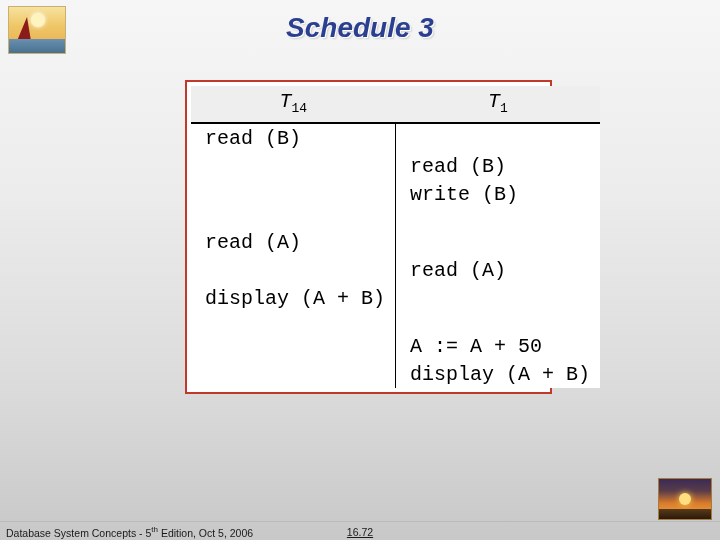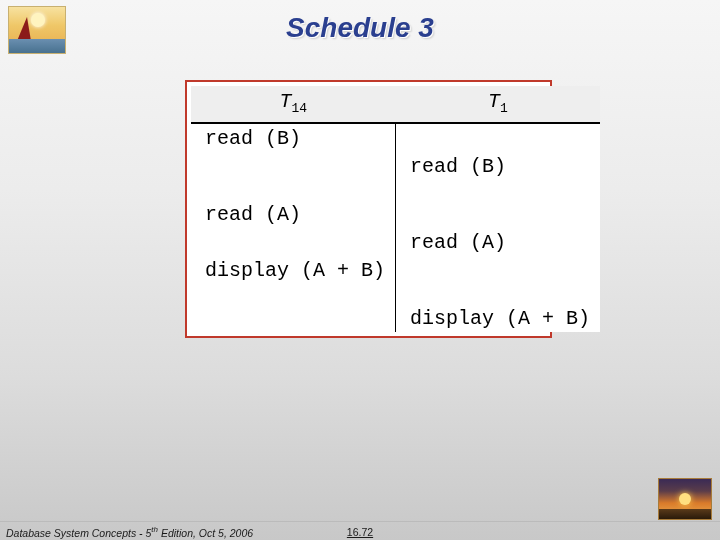--- a/index.html
+++ b/index.html
@@ -129,21 +129,21 @@
   }
   .footer {
     position: absolute;
     left: 0; right: 0; bottom: 2px;
     height: 16px;
     font-size: 10.5px;
     color: #1a1a1a;
     font-family: Arial, sans-serif;
   }
   .footer .left {
-    position: absolute; left: 6px; bottom: 0; font-style: italic;
+    position: absolute; left: 6px; bottom: 0;
   }
   .footer .left sup { font-size: 8px; }
   .footer .center {
     position: absolute; left: 0; right: 0; bottom: 0;
     text-align: center;
     text-decoration: underline;
   }
   .footer .right {
     position: absolute; right: 6px; bottom: 0;
   }
@@ -182,39 +182,47 @@
       </thead>
       <tbody>
           <tr>
             <td>read (B)</td>
             <td></td>
           </tr>
           <tr>
             <td></td>
             <td>read (B)</td>
           </tr>
+          <tr>
+            <td></td>
+            <td>write (B)</td>
+          </tr>
           <tr class="spacer">
             <td></td>
             <td></td>
           </tr>
           <tr>
             <td>read (A)</td>
             <td></td>
           </tr>
           <tr>
             <td></td>
             <td>read (A)</td>
           </tr>
           <tr>
             <td>display (A + B)</td>
             <td></td>
           </tr>
           <tr class="spacer">
             <td></td>
             <td></td>
+          </tr>
+          <tr>
+            <td></td>
+            <td>A := A + 50</td>
           </tr>
           <tr>
             <td></td>
             <td>display (A + B)</td>
           </tr>
         </tbody>
     </table>
   </div>
 
   <div class="logo-br">

